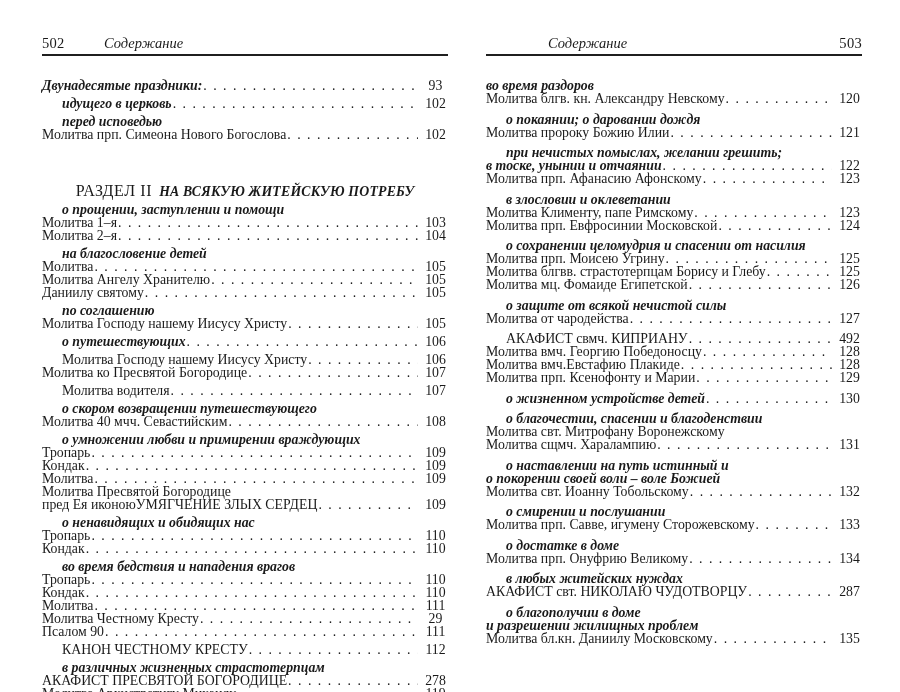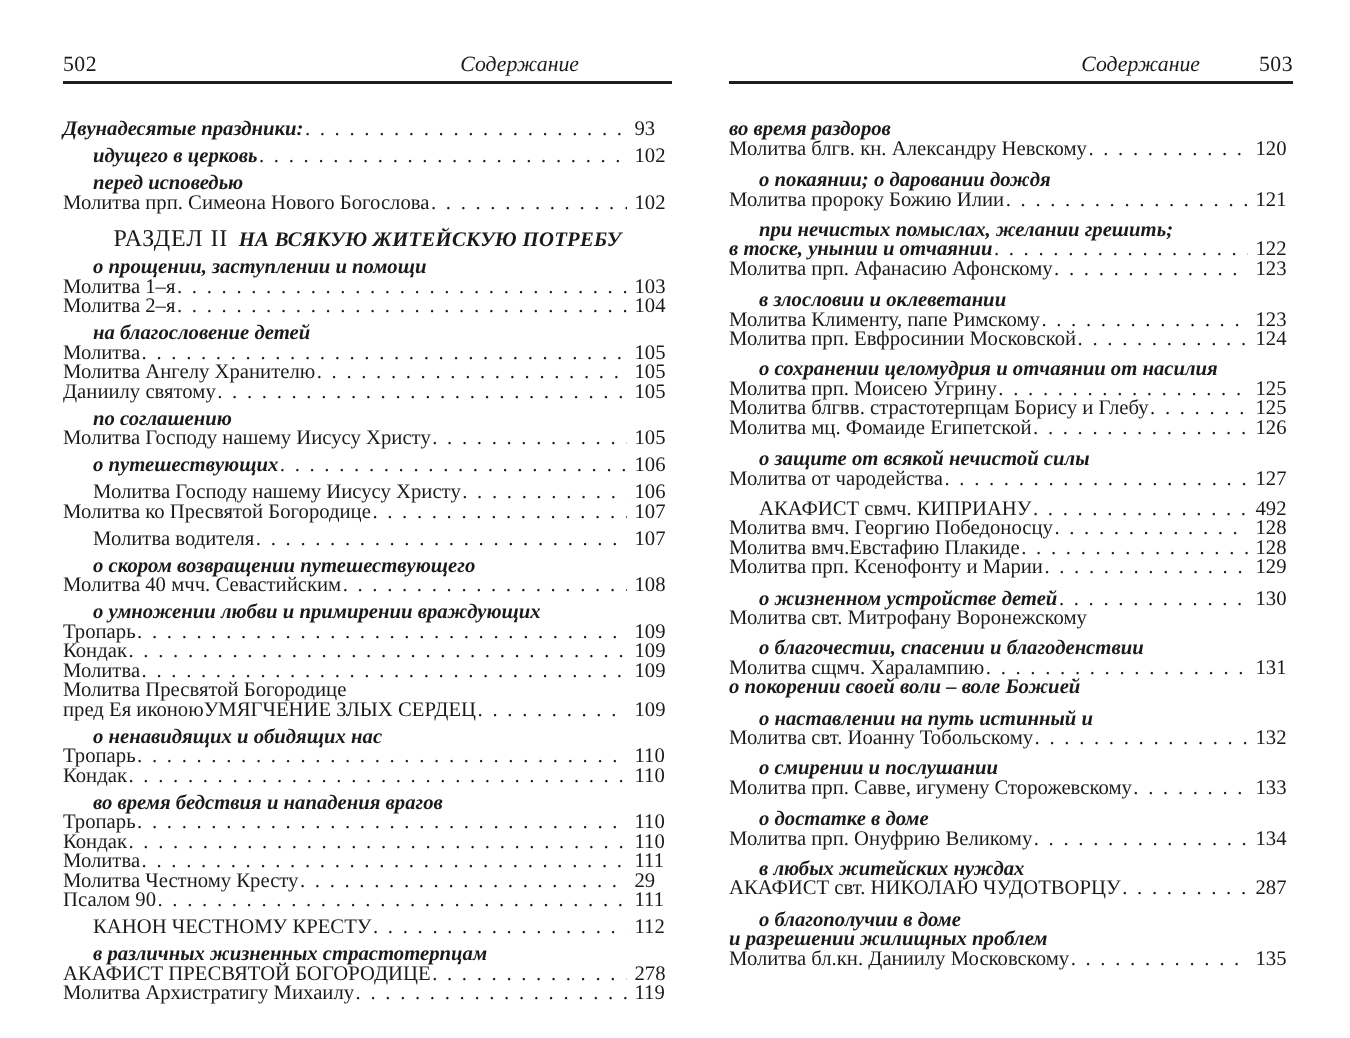--- a/index.html
+++ b/index.html
@@ -17,48 +17,48 @@
   .page-right { left: 486px; width: 376px; }
 
   .page-header {
     display: flex; align-items: baseline;
     border-bottom: 2.5px solid #1f1f1f;
     padding-bottom: 3px;
     font-size: 14.5px; line-height: 15px;
   }
   .page-header .pnum { width: 62px; font-style: normal; letter-spacing: 0.3px; }
   .page-header .pnum.align-right { text-align: right; }
-  .page-header .rtitle { flex: 1; text-align: right; font-style: italic; }
+  .page-header .rtitle { flex: 1; text-align: left; font-style: italic; }
 
   .entries { padding-top: 23px; }
 
   .row {
     display: flex; align-items: baseline;
     font-size: 13.8px; line-height: 13px;
     white-space: nowrap;
   }
   .row .t { white-space: nowrap; }
   .row.h .t { font-weight: bold; font-style: italic; }
 
   .row.gap { margin-top: 5px; margin-left: 20px; }
   .page-right .row.gap { margin-top: 7.5px; }
 
   .row.sec { justify-content: center; margin-top: 12px; margin-bottom: 2px; }
   .row.sec .label { font-size: 16px; letter-spacing: 0.6px; margin-right: 7px; }
-  .row.sec .t { font-weight: bold; font-style: italic; letter-spacing: 0.2px; }
+  .row.sec .t { font-weight: bold; font-style: italic; letter-spacing: 0.2px; margin-top: 32px; }
 
   .lead {
     flex: 1; overflow: hidden; white-space: nowrap;
     margin: 0 3px 0 1px;
   }
   .lead::after {
     content: ". . . . . . . . . . . . . . . . . . . . . . . . . . . . . . . . . . . . . . . . . . . . . . . . . . . . . . . . . . . .";
     letter-spacing: 1.5px;
   }
-  .pg { min-width: 25px; text-align: left; white-space: nowrap; margin-left: 2px; }
+  .pg { min-width: 25px; text-align: center; white-space: nowrap; margin-left: 2px; }
 </style>
 </head>
 <body>
 
 <div class="spread">
 
   <section class="page page-left">
     <header class="page-header">
       <span class="pnum">502</span>
       <span class="rtitle">Содержание</span>
@@ -285,21 +285,21 @@
           <span class="t">Молитва Клименту, папе Римскому</span>
           <span class="lead"></span>
           <span class="pg">123</span>
         </div>
         <div class="row i">
           <span class="t">Молитва прп. Евфросинии Московской</span>
           <span class="lead"></span>
           <span class="pg">124</span>
         </div>
         <div class="row h gap">
-          <span class="t">о сохранении целомудрия и отчаянии от насилия</span>
+          <span class="t">о сохранении целомудрия и спасении от насилия</span>
         </div>
         <div class="row i">
           <span class="t">Молитва прп. Моисею Угрину</span>
           <span class="lead"></span>
           <span class="pg">125</span>
         </div>
         <div class="row i">
           <span class="t">Молитва блгвв. страстотерпцам Борису и Глебу</span>
           <span class="lead"></span>
           <span class="pg">125</span>
@@ -335,37 +335,37 @@
         <div class="row i">
           <span class="t">Молитва прп. Ксенофонту и Марии</span>
           <span class="lead"></span>
           <span class="pg">129</span>
         </div>
         <div class="row h gap">
           <span class="t">о жизненном устройстве детей</span>
           <span class="lead"></span>
           <span class="pg">130</span>
         </div>
+        <div class="row h gap">
+          <span class="t">о благочестии, спасении и благоденствии</span>
+        </div>
         <div class="row i">
           <span class="t">Молитва свт. Митрофану Воронежскому</span>
         </div>
-        <div class="row h gap">
-          <span class="t">о благочестии, спасении и благоденствии</span>
-        </div>
         <div class="row i">
           <span class="t">Молитва сщмч. Харалампию</span>
           <span class="lead"></span>
           <span class="pg">131</span>
+        </div>
+        <div class="row h gap">
+          <span class="t">о наставлении на путь истинный и</span>
         </div>
         <div class="row h">
           <span class="t">о покорении своей воли – воле Божией</span>
         </div>
-        <div class="row h gap">
-          <span class="t">о наставлении на путь истинный и</span>
-        </div>
         <div class="row i">
           <span class="t">Молитва свт. Иоанну Тобольскому</span>
           <span class="lead"></span>
           <span class="pg">132</span>
         </div>
         <div class="row h gap">
           <span class="t">о смирении и послушании</span>
         </div>
         <div class="row i">
           <span class="t">Молитва прп. Савве, игумену Сторожевскому</span>

